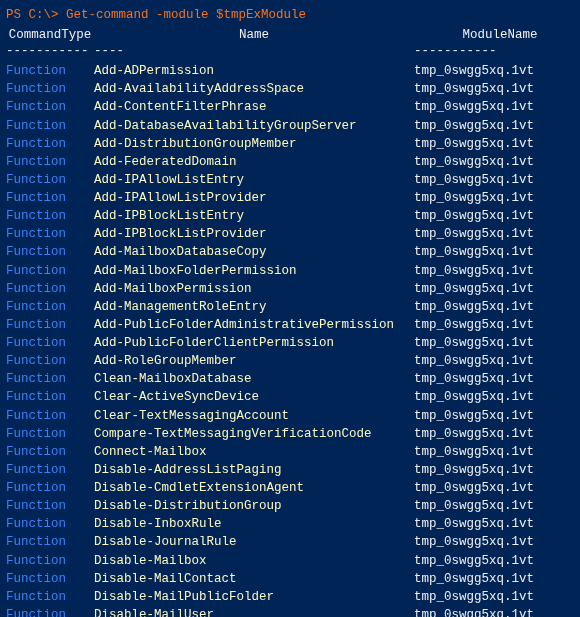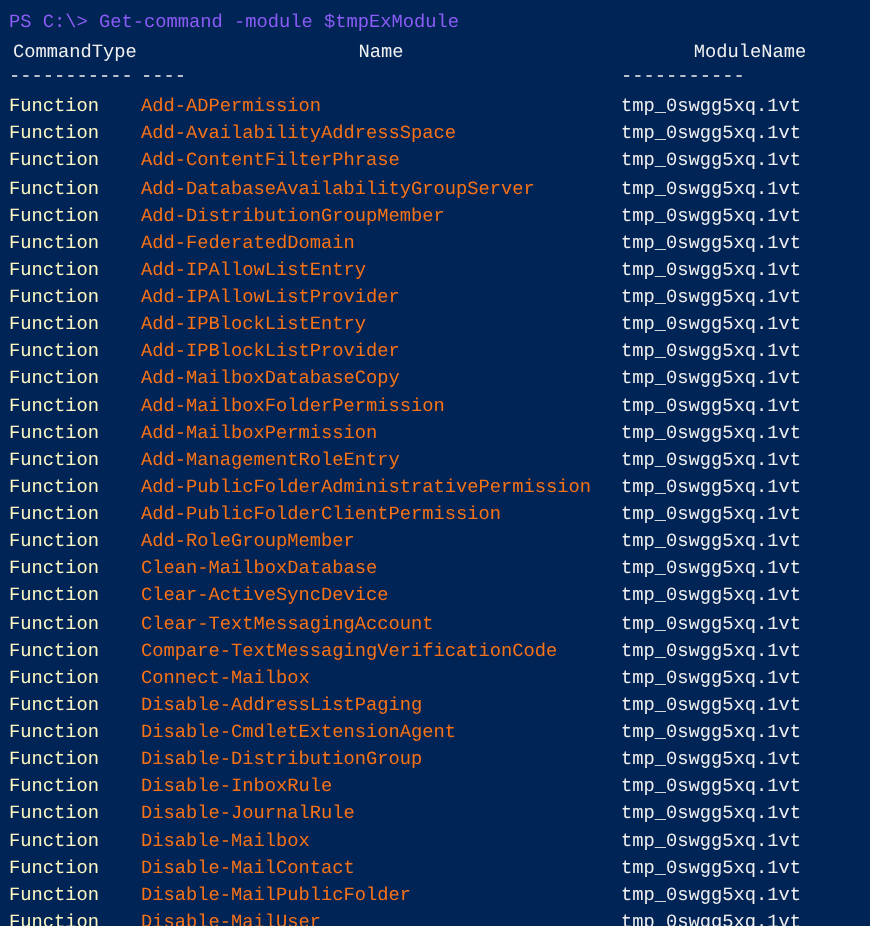--- a/index.html
+++ b/index.html
@@ -12,21 +12,21 @@
       min-height: 617px;
       padding: 8px 6px;
       overflow: hidden;
     }
     .prompt-line {
       color: #f0f0f0;
       margin-bottom: 6px;
       white-space: nowrap;
     }
     .prompt-ps {
-      color: #8b5cf6;
+      color: #f97316;
       margin-top: 16px;
     }
     table {
       width: 100%;
       border-collapse: collapse;
       table-layout: fixed;
     }
     col.col-type { width: 88px; }
     col.col-name { width: 320px; }
     col.col-module { width: 172px; }
@@ -47,22 +47,22 @@
       white-space: nowrap;
       overflow: hidden;
     }
     td {
       padding: 0;
       white-space: nowrap;
       overflow: hidden;
       color: #f0f0f0;
       line-height: 1.45;
     }
-    td.type-col { color: #fef9c3; }
-    td.name-col { color: #f97316; }
+    td.type-col { color: #3b82f6; }
+    td.name-col { color: #fef9c3; }
     td.module-col { color: #f0f0f0; }
   </style>
 </head>
 <body>
 
 <div class="prompt-line">
   <span class="prompt-ps">PS C:\&gt; Get-command -module $tmpExModule</span>
 </div>
 
 <table>

